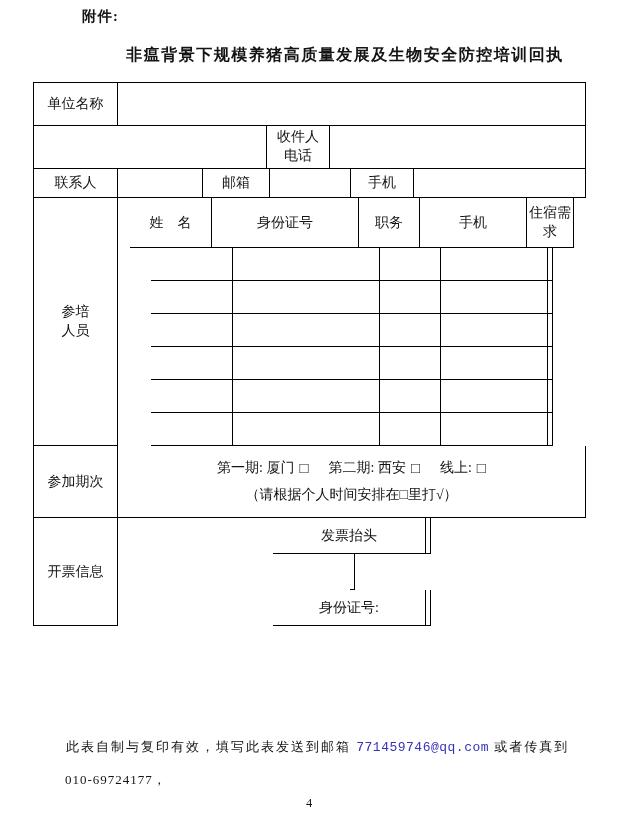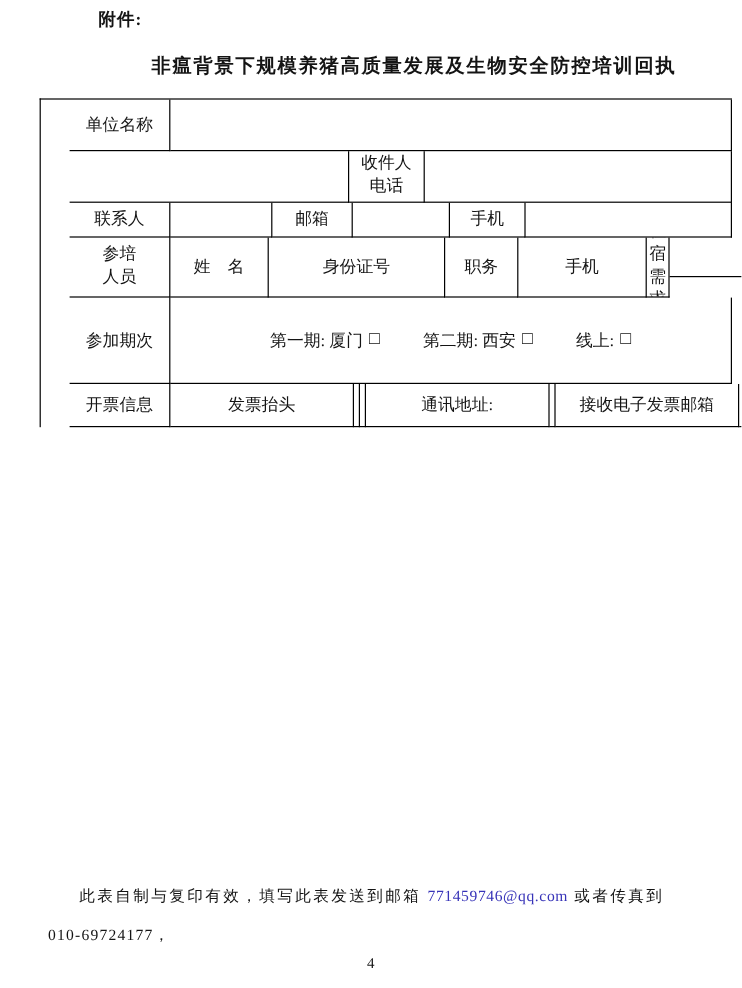--- a/index.html
+++ b/index.html
@@ -16,53 +16,52 @@
   }
   .title{
     position:absolute;left:0;top:45px;width:618px;
     text-align:center;font-size:16px;font-weight:bold;letter-spacing:1.5px;margin-left:36px;
   }
 
   .tbl{
     position:absolute;left:33px;top:82px;width:552px;
     border-top:1.5px solid #000;border-left:1.5px solid #000;
     font-size:14px;
-    padding-left:24px;
   }
   .row{display:flex;}
   .c{
     box-sizing:border-box;
     border-right:1px solid #000;border-bottom:1px solid #000;
     display:flex;align-items:center;justify-content:center;
     text-align:center;flex:0 0 auto;
     padding:0 2px;overflow:hidden;
   }
   .fill{flex:1 1 auto;}
   .ml{white-space:pre-line;line-height:1.35;}
   .h43{height:43px}.h29{height:29px}.h50{height:50px}.h33{height:33px}
   .h72{height:72px}.h36{height:36px}.h57{height:57px}
   .w84{width:84px}.w233{width:233px}.w63{width:63px}.w85{width:85px}
   .w67{width:67px}.w81{width:81px}.w82{width:82px}.w147{width:147px}
   .w61{width:61px}.w107{width:107px}.w153{width:153px}
 
   .block{display:flex;}
-  .bright{flex:1 1 auto;display:flex;flex-direction:row;min-width:0;}
+  .bright{flex:1 1 auto;display:flex;flex-direction:column;min-width:0;align-items:center;}
 
   .period-cell{flex-direction:column;justify-content:space-evenly;align-items:center;padding:4px 0;}
-  .period-line{display:flex;gap:36px;align-items:center;}
+  .period-line{display:flex;gap:20px;align-items:center;}
   .opt{display:flex;align-items:center;}
   .chk{margin-left:5px;font-size:15px;}
 
   .footer{
     position:absolute;left:40px;top:736px;width:548px;
     font-size:13px;letter-spacing:2px;line-height:22px;
   }
   .fl1{text-indent:26px;}
-  .fl2{margin-top:10px;letter-spacing:1px;}
-  .femail{letter-spacing:0.5px;font-family:Liberation Serif, serif;}
+  .fl2{margin-top:10px;letter-spacing:1px;margin-left:25px;}
+  .femail{letter-spacing:0.5px;font-family:Liberation Mono, monospace;}
   .pagenum{
     position:absolute;left:0;top:796px;width:618px;
     text-align:center;font-size:12.5px;
   }
 </style>
 </head>
 <body>
 
 <div class="page">
 
@@ -159,39 +158,36 @@
           </span>
           <span class="opt">
             <span>第二期: 西安</span>
             <span class="chk">□</span>
           </span>
           <span class="opt">
             <span>线上:</span>
             <span class="chk">□</span>
           </span>
         </div>
+        <div>（请根据个人时间安排在□里打√）</div>
       </div>
     </div>
 
     <div class="row block">
       <div class="c w84" style="height:auto">开票信息</div>
       <div class="bright">
         <div class="row">
           <div class="c h36 w153">发票抬头</div>
           <div class="c h36 fill"></div>
         </div>
         <div class="row">
           <div class="c h36 fill"></div>
         </div>
         <div class="row">
-          <div class="c h36 w153">通讯地址:</div>
-          <div class="c h36 fill"></div>
-        </div>
-        <div class="row">
-          <div class="c h36 w153">接收电子发票邮箱</div>
+          <div class="c h36 w153">身份证号:</div>
           <div class="c h36 fill"></div>
         </div>
       </div>
     </div>
 
 
   </div>
 
   <div class="footer">
     <div class="fl1"><span>此表自制与复印有效，填写此表发送到邮箱 </span><span class="femail" style="color: rgb(55, 51, 184);">771459746@qq.com</span><span> 或者传真到</span></div>

